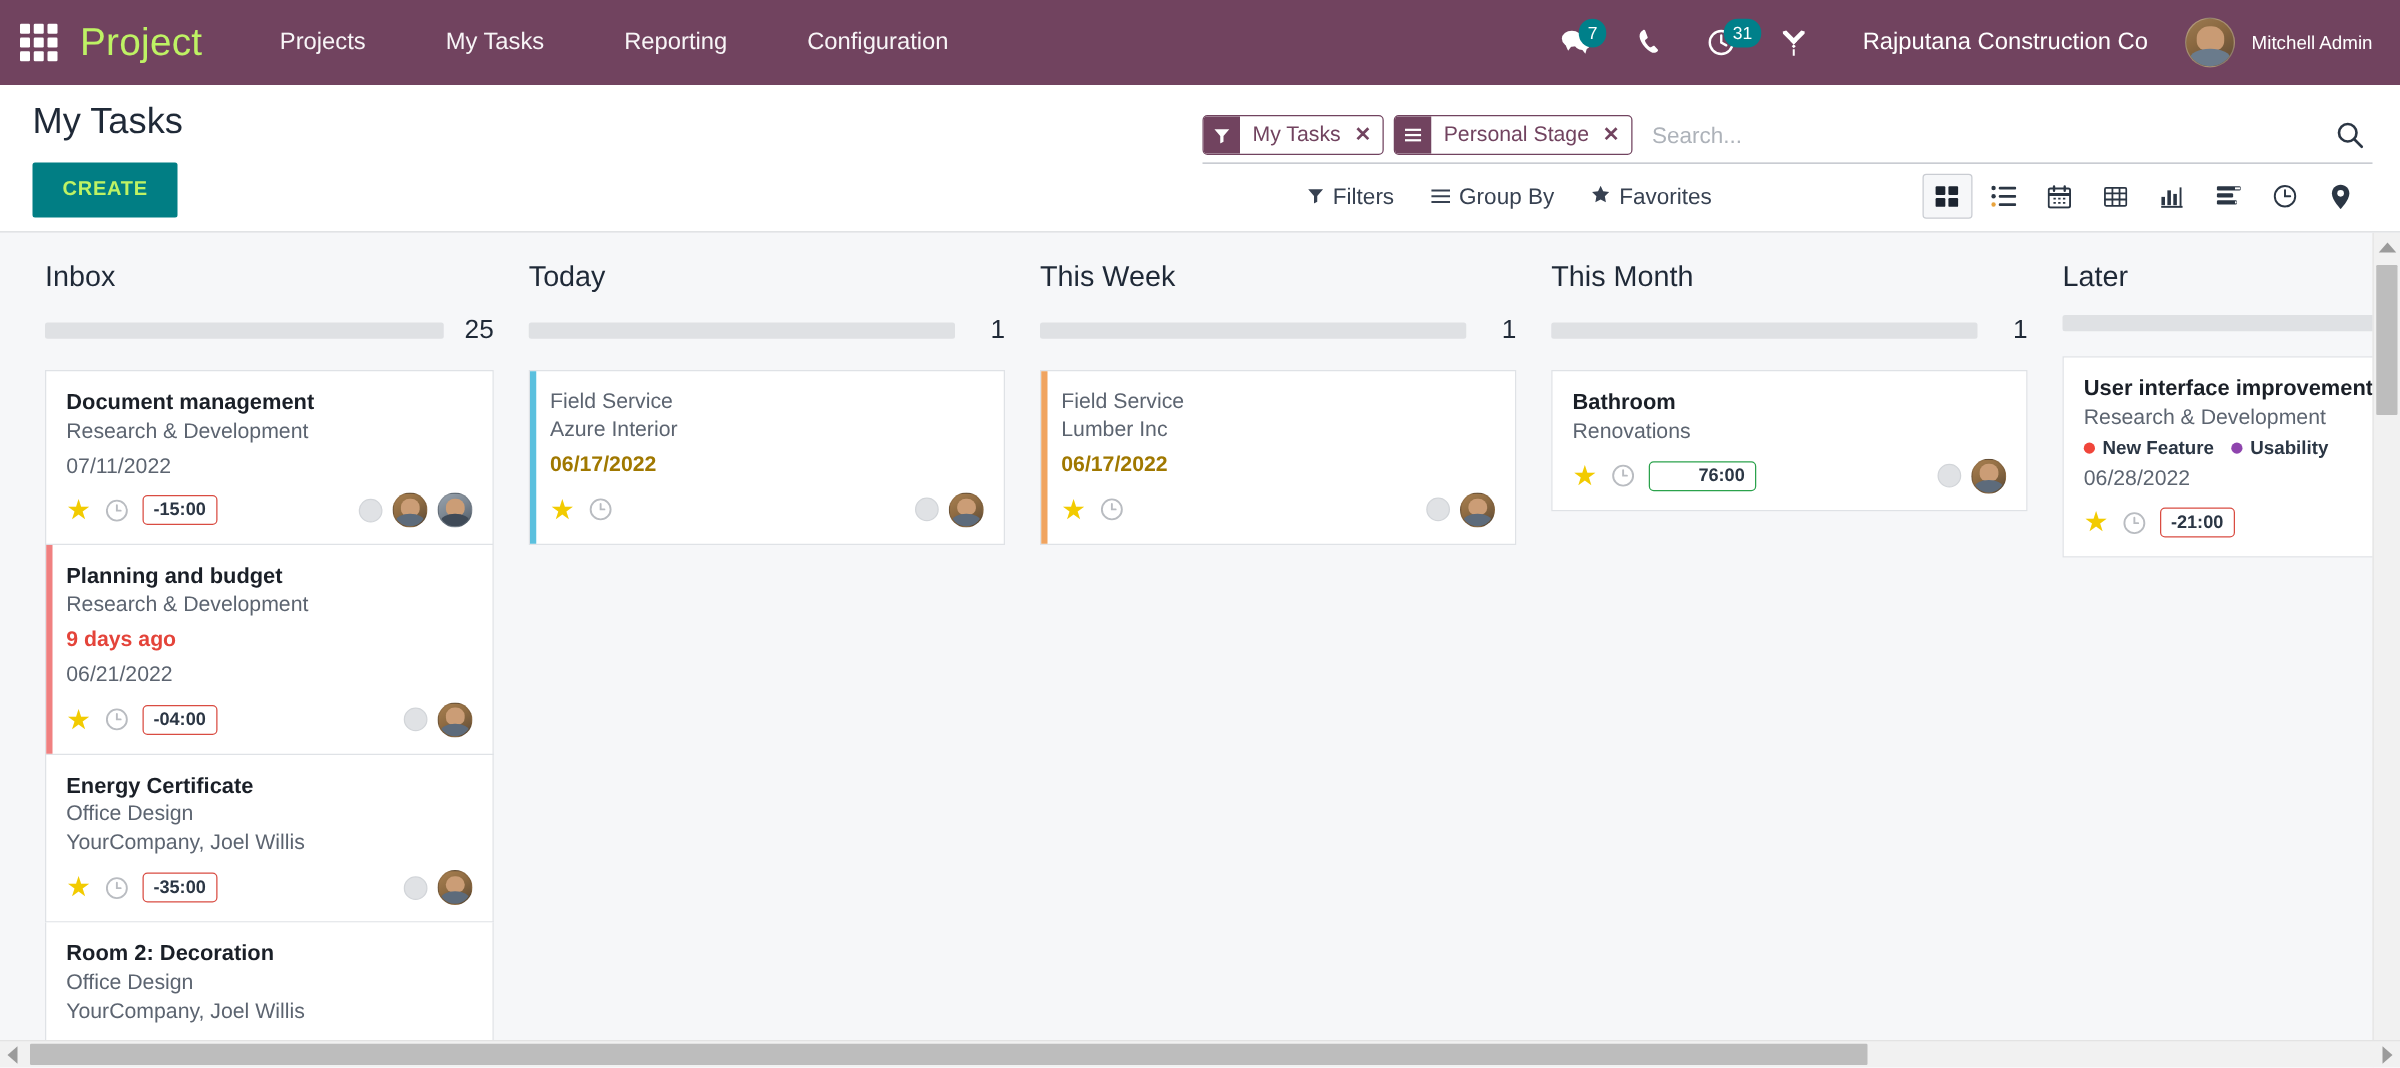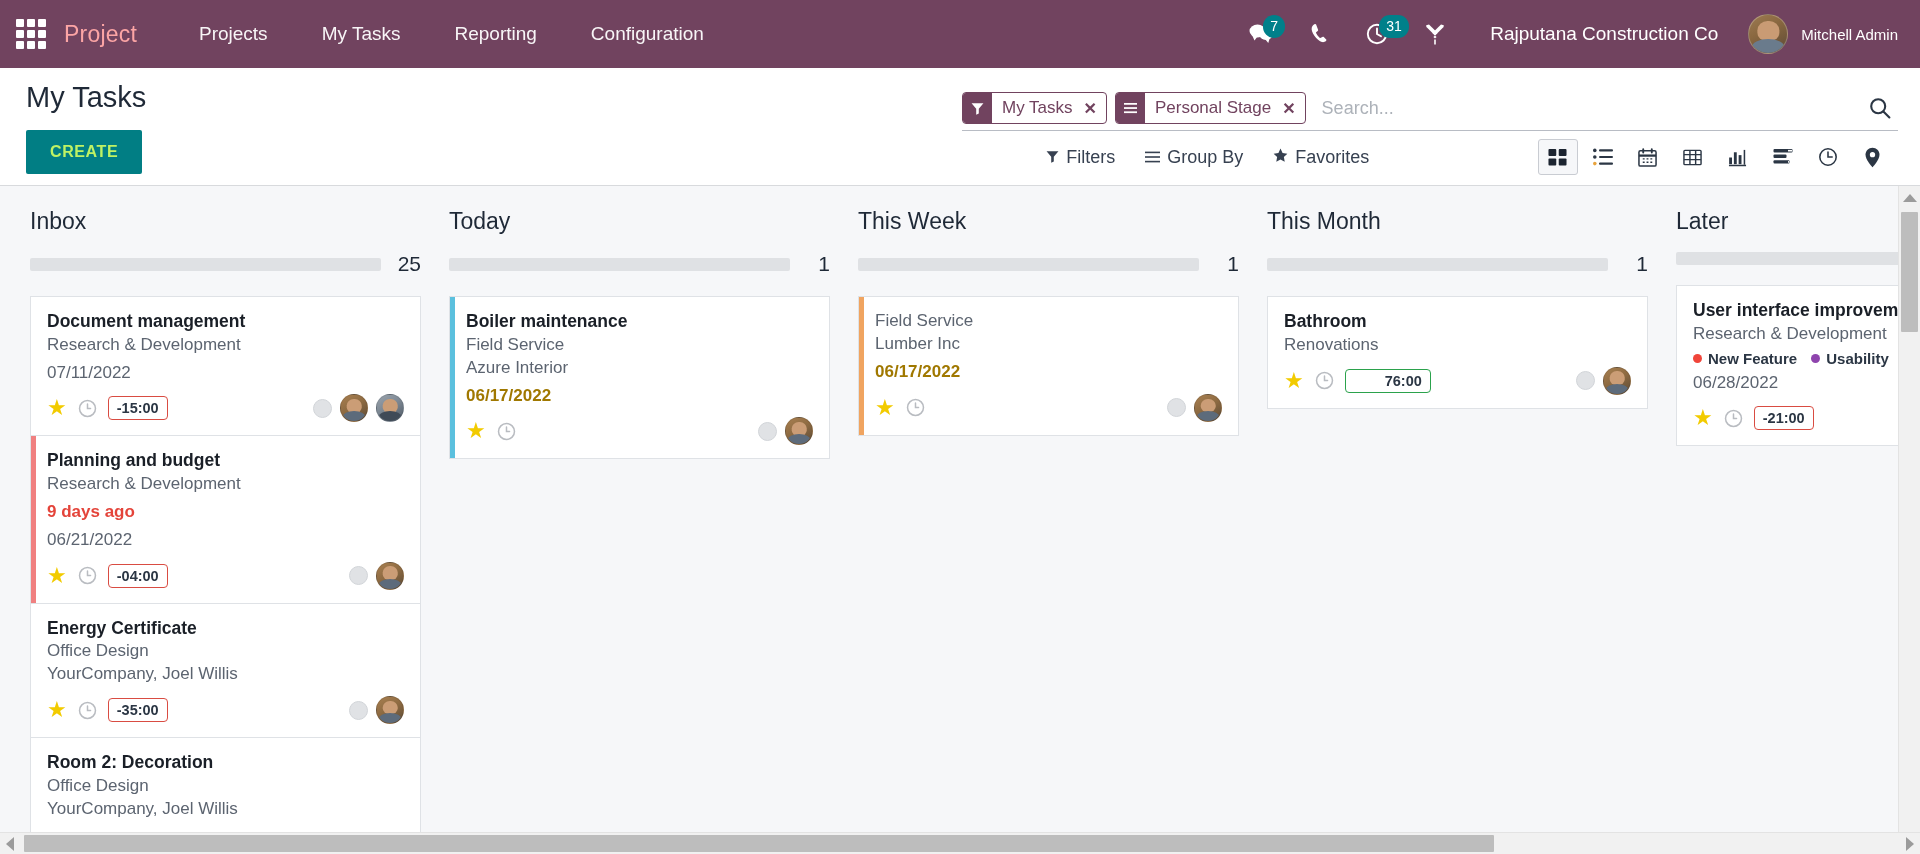--- a/index.html
+++ b/index.html
@@ -30,29 +30,29 @@
     grid-template-columns: repeat(3, 8px);
     grid-template-rows: repeat(3, 8px);
     gap: 3px;
     justify-content: center;
     align-content: center;
     margin-right: 16px;
     cursor: pointer;
   }
   .apps-grid i { background: #fff; border-radius: 1px; display:block; width:8px; height:8px;}
   .brand {
-    font-size: 23px;
+    font-size: 31px;
     font-weight: 400;
     letter-spacing: .2px;
     margin-right: 38px;
-    color: #fca5a5;
+    color: #bef264;
     cursor: pointer;
     white-space: nowrap;
   }
-  .nav-menu { display: flex; align-items: center; gap: 6px; }
+  .nav-menu { display: flex; align-items: center; gap: 16px; }
   .nav-menu .nav-item {
     font-size: 19px;
     color: rgba(255,255,255,.95);
     padding: 10px 24px;
     cursor: pointer;
     white-space: nowrap;
   }
 
   .nav-right {
     margin-left: auto;
@@ -249,21 +249,21 @@
     height: 100%;
     padding: 0 0 0 0;
     overflow: hidden;
   }
   .kb-col {
     width: 409px;
     flex: none;
     padding: 0 14px 0 14px;
     height: 100%;
   }
-  .kb-col:first-child { padding-left: 4px; margin-left: 26px; }
+  .kb-col:first-child { padding-left: 36px; }
   .kb-col-header { padding-top: 22px; }
   .kb-col-title {
     font-size: 23px;
     color: #1f2937;
     font-weight: 400;
     margin-bottom: 17px;
     cursor: pointer;
     white-space: nowrap;
   }
   .kb-progress-row { display: flex; align-items: center; gap: 14px; margin-bottom: 20px; }
@@ -715,21 +715,20 @@
     <div class="kb-col-header">
       <div class="kb-col-title">Today</div>
       <div class="kb-progress-row">
         <div class="kb-progress"></div>
         <div class="kb-count">1</div>
       </div>
     </div>
         <div class="kb-cards">
           <div class="kb-card">
         <span class="stripe" style="background:#5bc0de"></span>
-        <div class="kb-title">Boiler maintenance</div>
         <div class="kb-sub">Field Service</div>
         <div class="kb-sub">Azure Interior</div>
             <div class="kb-date due">06/17/2022</div>
       <div class="kb-footer">
         <div class="kb-foot-left">
                 <span class="star">★</span>
                 <span class="clock-ic">
                   <svg width="19" height="19" viewBox="0 0 20 20" fill="none" stroke="currentColor" stroke-width="1.6">
                     <circle cx="10" cy="10" r="8.4"></circle>
                     <path d="M10 5.4 V10 H13.2" stroke-linecap="round"></path>

